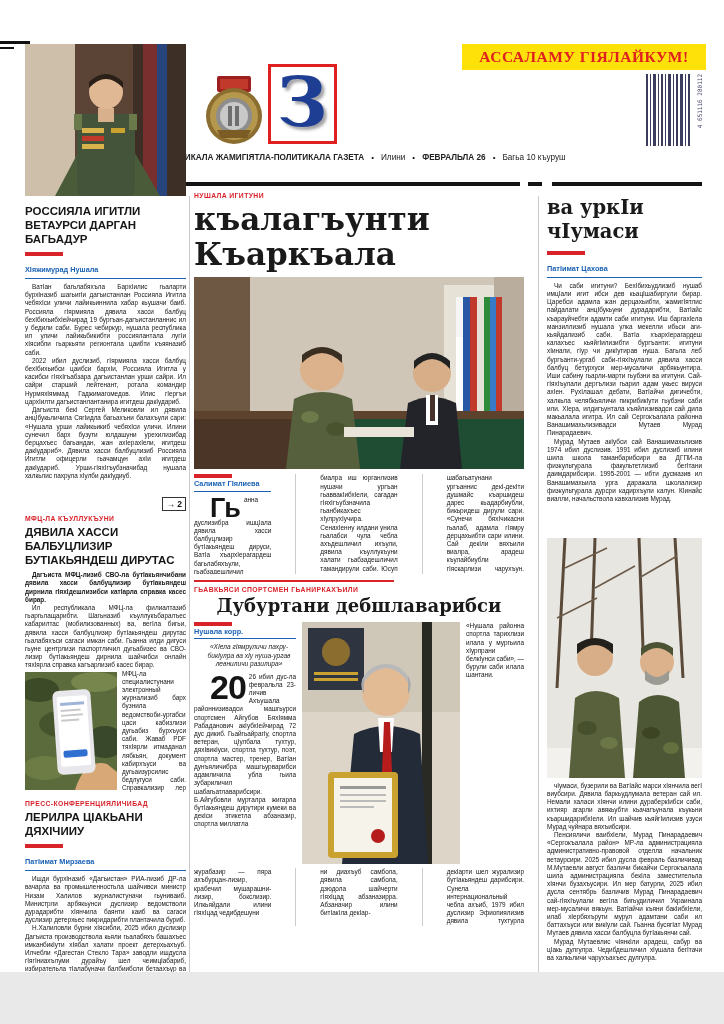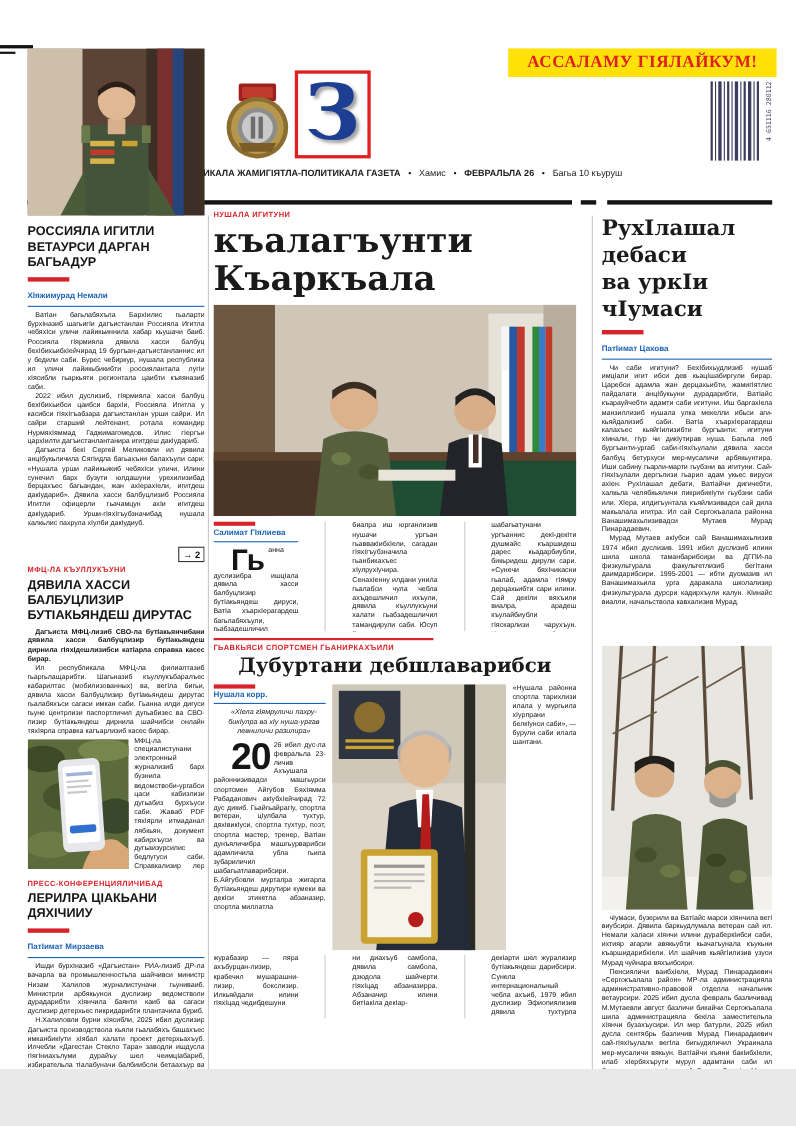--- a/index.html
+++ b/index.html
@@ -119,21 +119,21 @@
       </g>
     </svg>
     <span class="bc-num">4 651116 280112</span>
   </div>
 
   <div class="infoline">
     <span class="b">№7 (12567) 2026 ибил дус</span>
     <span class="dot">•</span>
     <span class="b">РЕСПУБЛИКАЛА ЖАМИГІЯТЛА-ПОЛИТИКАЛА ГАЗЕТА</span>
     <span class="dot">•</span>
-    <span>Хамис</span>
+    <span>Илини</span>
     <span class="dot">•</span>
     <span class="b">ФЕВРАЛЬЛА 26</span>
     <span class="dot">•</span>
     <span>Багьа 10 къуруш</span>
   </div>
 
   <div class="rule" style="left:25px;width:495px;"></div>
   <div class="rule" style="left:528px;width:14px;"></div>
   <div class="rule" style="left:552px;width:150px;"></div>
 
@@ -158,21 +158,21 @@
 
   <div class="vline" style="left:189px;"></div>
   <div class="vline" style="left:538px;"></div>
 
   <div class="col-left">
 
     <div>
       <div class="h-sans">РОССИЯЛА ИГИТЛИ ВЕТАУРСИ ДАРГАН БАГЬАДУР</div>
       <div class="byline">
         <div class="redbar"></div>
-        <span class="byname">ХІяжимурад Немали</span>
+        <span class="byname">ХІяжимурад Нушала</span>
       </div>
       <div class="bt" style="height:212px;overflow:hidden;">
         <p>ВатІан багьлабяхъла БархІилис гьаларти бурхІназиб шагьигІи дагъистанлан Россияла Игитла чебяхІси уличи лайикьиннила хабар кьушачи баиб. Россияла гІярмияла дявила хасси балбуц бехІбихьибхІейчирад 19 бургъан-дагъистанланнис ил у бедили саби. Бурес чебиркур, нушала республика ил уличи лайикьбикибти россиялантала лугІи хІясибли гьаркьяти регионтала цаибти къяяназиб саби.</p>
         <p>2022 ибил дуслизиб, гІярмияла хасси балбуц бехІбихьибси цаибси бархІи, Россияла Игитла у касибси гІяхІгъабзара дагъистанлан урши сайри. Ил сайри старший лейтенант, ротала командир НурмяхІяммад Гаджимагомедов. Илис гІергъи цархІилти дагъистанлантанира игитдеш дакІудариб.</p>
         <p>Дагъиста бекІ Сергей Меликовли ил дявила анцІбукьличила СягІидла багьахъни балахъули сари: «Нушала урши лайикьикиб чебяхІси уличи. Илини сунечил барх бузути юлдашуни урехилизибад берцахъес багьандан, жан ахІерахІели, игитдеш дакІудариб». Дявила хасси балбуцлизиб Россияла Игитли офицерли гьачамцун ахІи игитдеш дакІудариб. Урши-гІяхІгъубзначибад нушала халкьлис пахрула хІулби дакІудиуб.</p>
       </div>
       <div style="height:14px;">
         <span class="jump"><span>→</span> <span>2</span></span>
       </div>
     </div>
@@ -330,21 +330,20 @@
         <div class="bt">
           <span>декІарти шел журализир бутІакьяндеш дарибсири. Сунела интернациональный чебла ахъиб, 1979 ибил дуслизир Эфиопиялизив дявила тухтурла къуллукъуни ахъдешличил таманнаирули.</span>
           <span class="jump"><span>→</span> <span>8</span></span>
         </div>
       </div>
     </div>
   </div>
 
   <div class="col-right">
     <div class="h-serif-right">
-      <div>РухІлашал дебаси</div>
       <div>ва уркІи чІумаси</div>
     </div>
     <div class="byline">
       <div class="redbar"></div>
       <span class="byname">ПатІимат Цахова</span>
     </div>
     <div class="bt" style="height:252px;overflow:hidden;">
       <p>Чи саби игитуни? БехІбихьудлизиб нушаб имцІали игит ибси дев кьацІшабиргули бирар. Царебси адамла жан дерцахьибти, жамигІятлис пайдалати анцІбукьуни дурадарибти, ВатІайс къарауйчебти адамти саби игитуни. Иш баргахІела манзиллизиб нушала улка мекелли ибьси аги-кьяйдализиб саби. ВатІа хъархІерагардеш калахъес кьяйгІилизибти бургъанти: игитуни хІинали, гІур чи дикІутирав нуша. Багьла леб бургъанти-ургаб саби-гІяхІъулали дявила хасси балбуц бетурхуси мер-мусаличи арбякьунтира. Иши сабину гьарли-марти гьубзни ва игитуни. Сай-гІяхІъулали дергълизи гьарил адам укьес вируси ахІен. РухІлашал дебати, ВатІайчи дигичебти, халкьла челябкьяличи пикрибикІути гьубзни саби или. ХІера, илдигъунтала къяйлизивадси сай дила макьалала игитра. Ил сай Сергокъалала районна Ванашимахьлизивадси Мутаев Мурад Пинарадаевич.</p>
       <p>Мурад Мутаев акІубси сай Ванашимахьлизив 1974 ибил дуслизив. 1991 ибил дуслизиб илини шила школа таманбарибсири ва ДГПИ-ла физкультурала факультетлизиб бегІтани даимдарибсири. 1995-2001 — ибти дусмазив ил Ванашимахьила урга даражала школализир физкультурала дурсри кадирхъули калун. КІинайс виалли, начальствола кавхализив Мурад.</p>
     </div>

